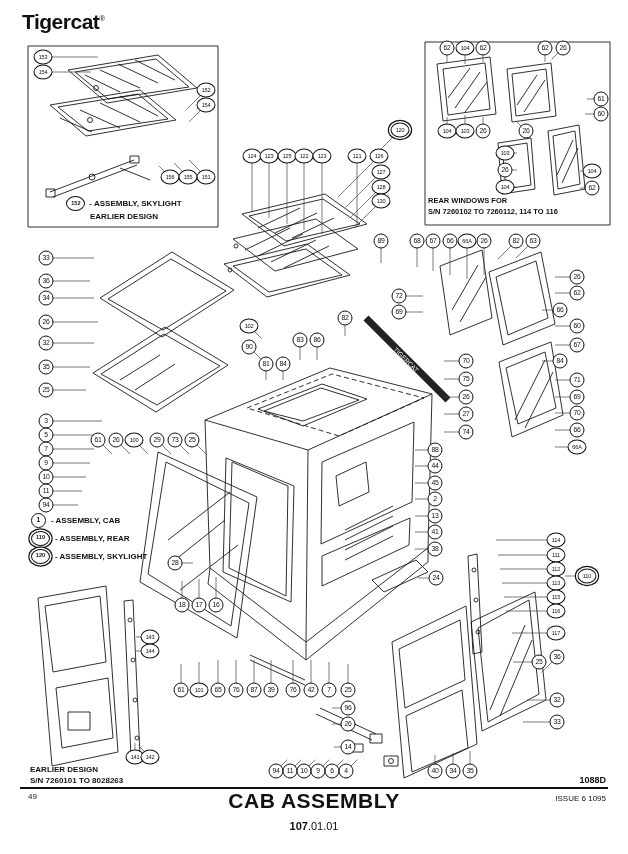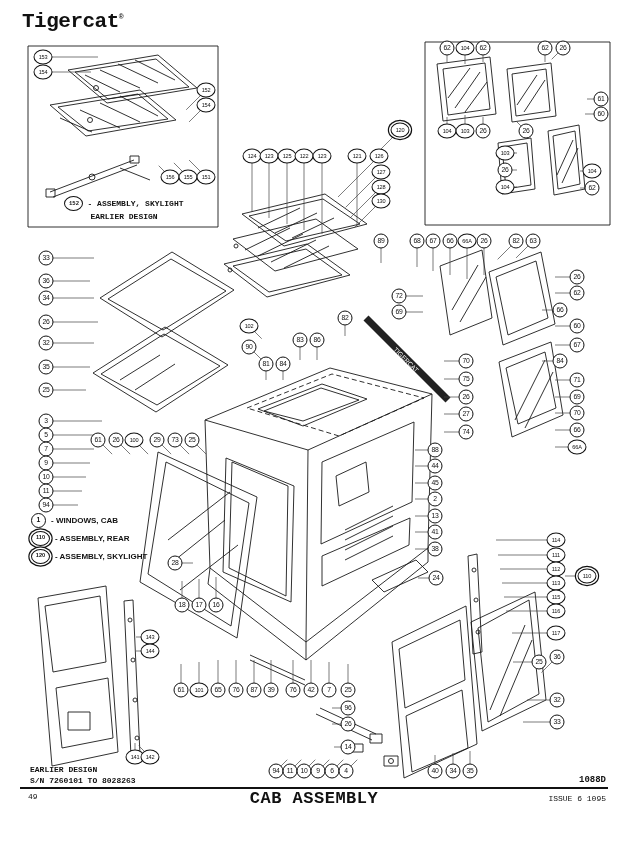--- a/index.html
+++ b/index.html
@@ -11,33 +11,33 @@
       border-radius:50%;background:#fff;display:flex;align-items:center;justify-content:center;
       font-size:6.8px;line-height:1;transform:translate(-50%,-50%);letter-spacing:-0.2px;}
   .co.w3{width:17px;font-size:5.6px;}
   .co.dbl{box-shadow:0 0 0 1.5px #fff,0 0 0 2.7px #111;}
   .co-inline{width:13px;height:13px;border:1.2px solid #111;border-radius:50%;background:#fff;
       display:inline-flex;align-items:center;justify-content:center;font-size:6.8px;line-height:1;
       flex:0 0 auto;}
   .co-inline.w3{width:17px;font-size:5.6px;}
   .co-inline.dbl{box-shadow:0 0 0 1.5px #fff,0 0 0 2.7px #111;}
   
-  .lbl{position:absolute;z-index:4;font-weight:bold;font-family:Liberation Mono, monospace;}
+  .lbl{position:absolute;z-index:4;font-weight:bold;}
   .brand{left:22px;top:10px;font-size:21px;font-weight:800;letter-spacing:-0.5px;}
   .brand sup{font-size:8px;font-weight:400;}
   .skylabel{left:40px;top:196px;width:168px;text-align:center;font-size:8px;line-height:12px;}
   .skylabel .row1{display:flex;align-items:center;justify-content:center;gap:4px;}
   .rearlabel{left:428px;top:195px;width:180px;font-size:7.5px;line-height:11px;}
   .earlylabel{left:30px;top:764px;font-size:8px;line-height:11px;}
   .legend{position:absolute;left:31px;top:511px;z-index:4;}
   .legend-row{display:flex;align-items:center;gap:5px;height:18px;font-size:8px;font-weight:bold;}
   .rule{position:absolute;left:20px;top:787px;width:588px;height:1.5px;background:#111;z-index:4;}
   .doccode{right:22px;top:775px;font-size:9px;text-align:right;}
   .pageleft{left:28px;top:792px;font-size:8px;font-weight:400;}
-  .maintitle{left:0;right:0;top:789px;text-align:center;font-size:17px;letter-spacing:0.5px;}
+  .maintitle{left:0;right:0;top:789px;text-align:center;font-size:21px;letter-spacing:0.5px;}
   .issue{right:22px;top:794px;font-size:8px;font-weight:400;}
   .pagenum{left:0;right:0;top:820px;text-align:center;font-size:11px;font-weight:400;}
   .pagenum b{font-weight:bold;}
 </style>
 </head>
 <body>
 
 <div class="page">
 
   <svg class="art" width="628" height="854" viewBox="0 0 628 854">
@@ -457,25 +457,29 @@
   </div>
 
   <div class="lbl skylabel">
     <div class="row1">
       <span class="co-inline w3">152</span>
       <span>- ASSEMBLY, SKYLIGHT</span>
     </div>
     <div>EARLIER DESIGN</div>
   </div>
 
+  <div class="lbl rearlabel">
+    <div>REAR WINDOWS FOR</div>
+    <div>S/N 7260102 TO 7260112, 114 TO 116</div>
+  </div>
 
   <div class="legend">
     <div class="legend-row">
       <span class="co-inline">1</span>
-      <span>- WINDOWS, CAB</span>
+      <span>- ASSEMBLY, CAB</span>
     </div>
     <div class="legend-row">
       <span class="co-inline w3 dbl">110</span>
       <span>- ASSEMBLY, REAR</span>
     </div>
     <div class="legend-row">
       <span class="co-inline w3 dbl">120</span>
       <span>- ASSEMBLY, SKYLIGHT</span>
     </div>
   </div>
@@ -483,14 +487,17 @@
   <div class="lbl earlylabel">
     <div>EARLIER DESIGN</div>
     <div>S/N 7260101 TO 8028263</div>
   </div>
 
   <div class="lbl doccode">1088D</div>
   <div class="rule"></div>
   <div class="lbl pageleft">49</div>
   <div class="lbl maintitle">CAB ASSEMBLY</div>
   <div class="lbl issue">ISSUE 6 1095</div>
+  <div class="lbl pagenum">
+    <b>107</b><span>.01.01</span>
+  </div>
 
 </div>
 
 </body></html>

